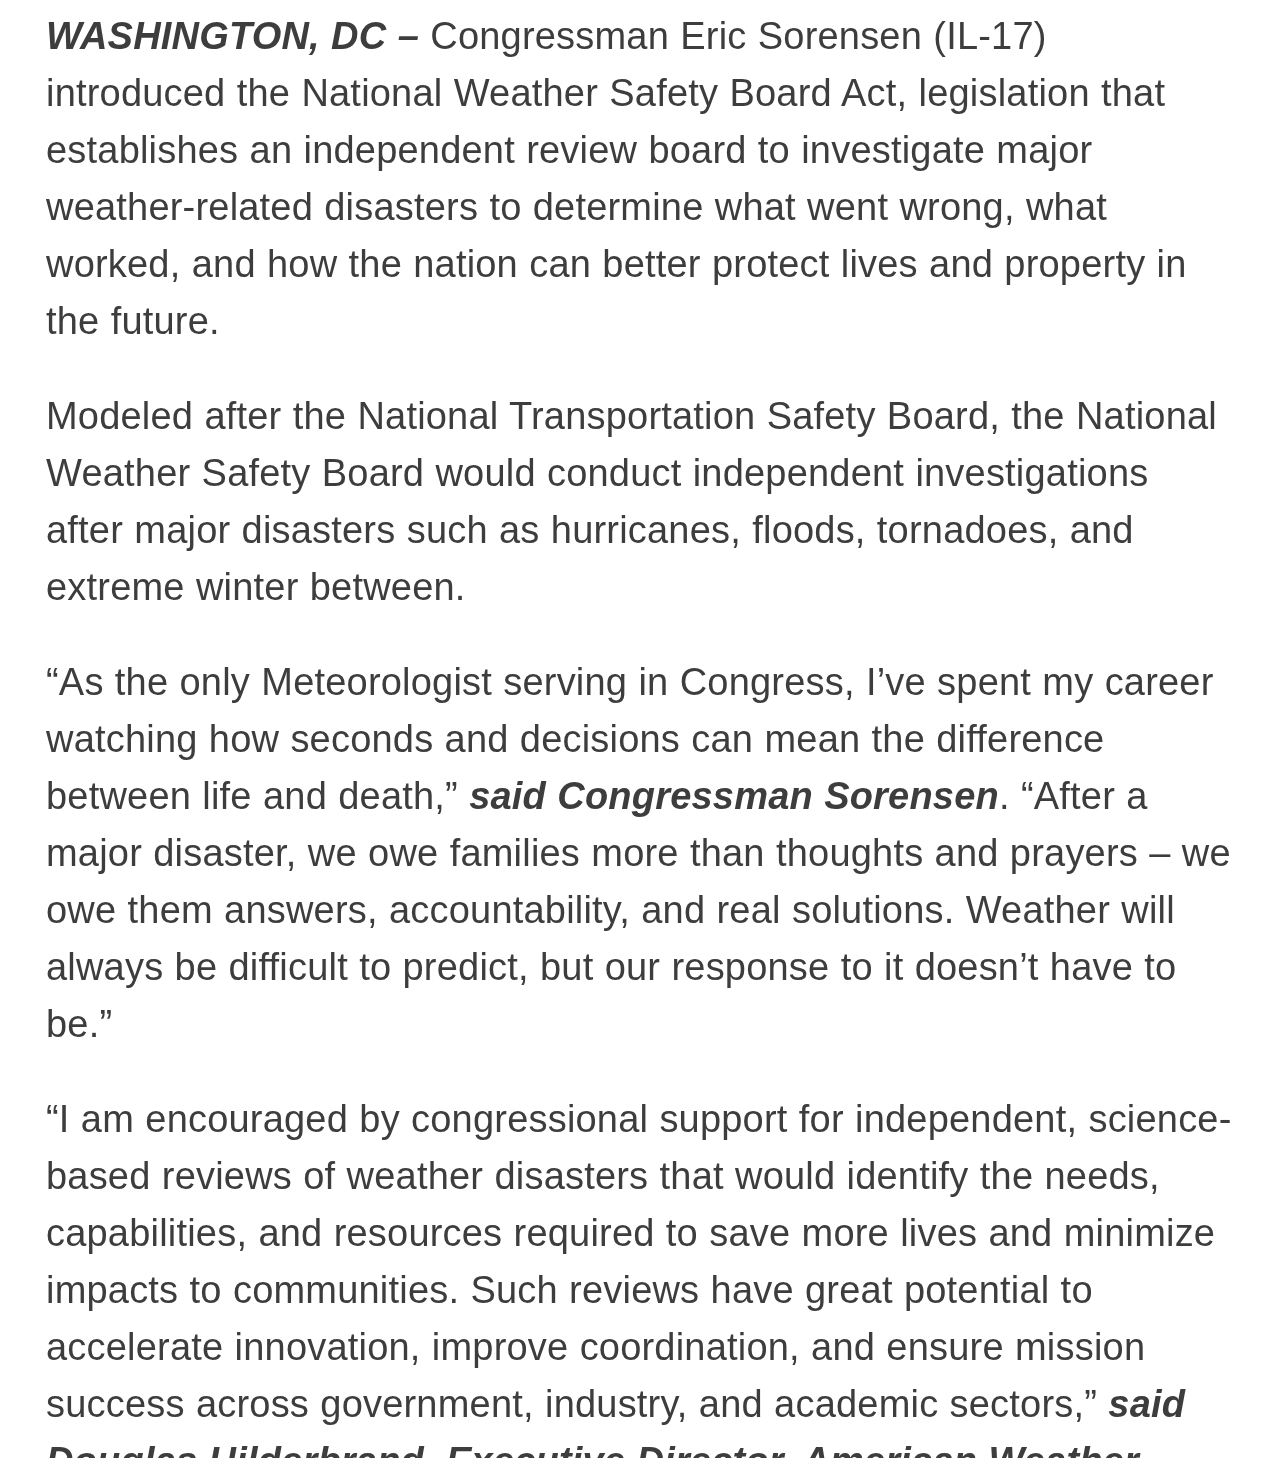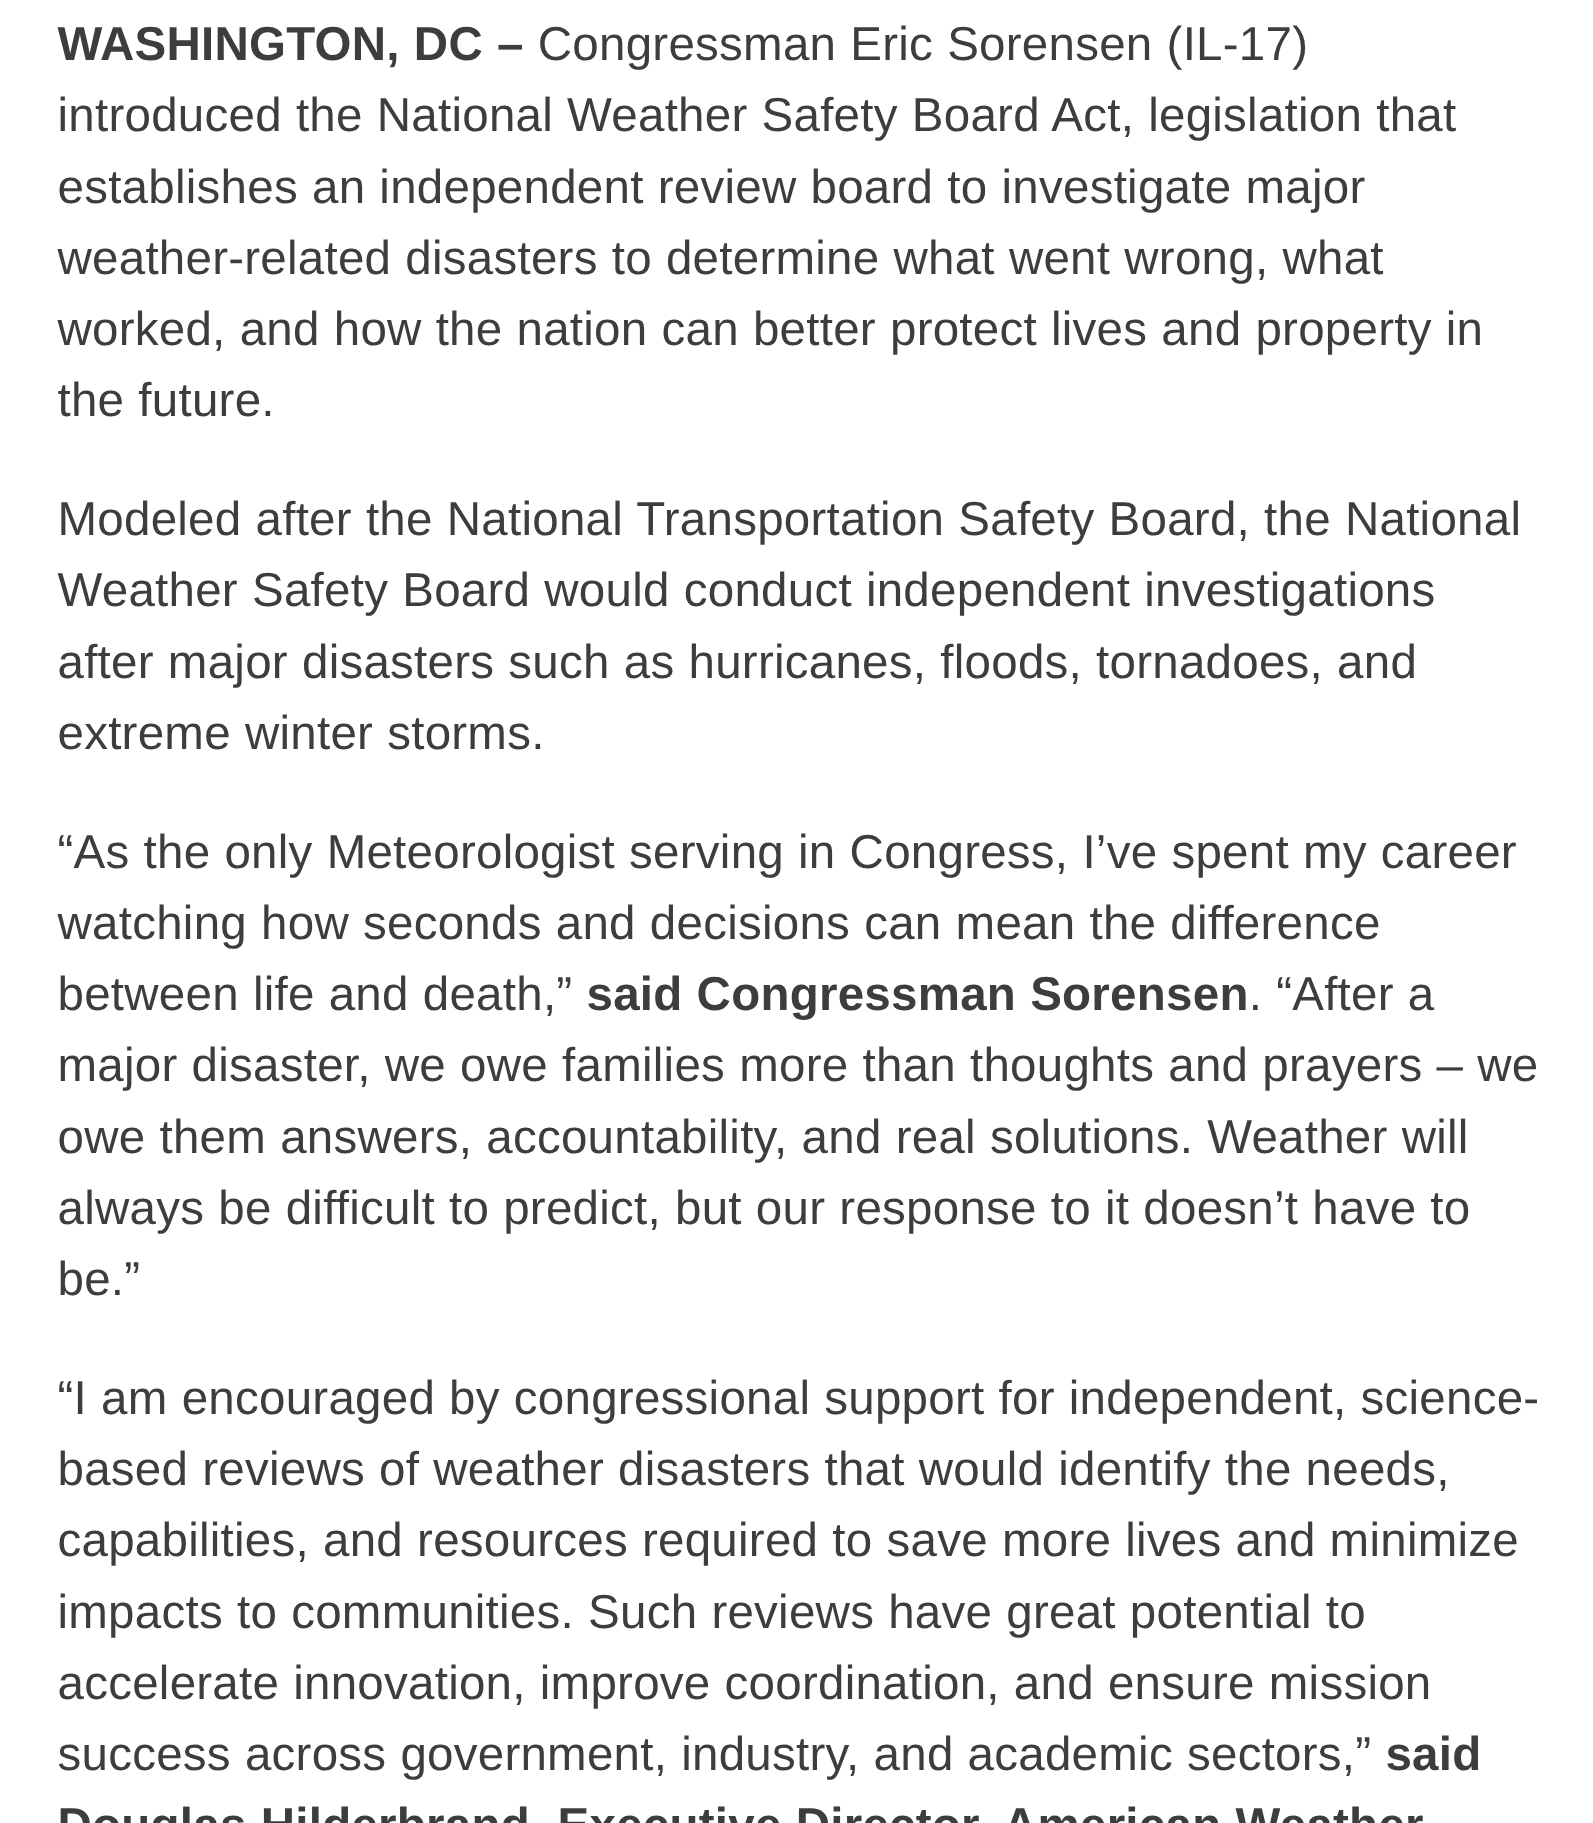--- a/index.html
+++ b/index.html
@@ -25,23 +25,24 @@
     line-height: 57px;
     margin: 38px 0;
     letter-spacing: 0.2px;
     word-spacing: 0.5px;
   }
   .article p:first-child {
     margin-top: 0;
   }
   .article strong {
     font-weight: 700;
+    font-style: italic;
   }
 </style>
 </head>
 <body style="--text-color: #3d3d3d; background: rgb(255, 255, 255);">
 
 <div class="article">
     <p><strong>WASHINGTON, DC – </strong><span>Congressman Eric Sorensen (IL-17) introduced the National Weather Safety Board Act, legislation that establishes an independent review board to investigate major weather-related disasters to determine what went wrong, what worked, and how the nation can better protect lives and property in the future.</span></p>
-    <p><span>Modeled after the National Transportation Safety Board, the National Weather Safety Board would conduct independent investigations after major disasters such as hurricanes, floods, tornadoes, and extreme winter storms.</span></p>
+    <p><span>Modeled after the National Transportation Safety Board, the National Weather Safety Board would conduct independent investigations after major disasters such as hurricanes, floods, tornadoes, and extreme winter between.</span></p>
     <p><span>“As the only Meteorologist serving in Congress, I’ve spent my career watching how seconds and decisions can mean the difference between life and death,” </span><strong>said Congressman Sorensen</strong><span>. “After a major disaster, we owe families more than thoughts and prayers – we owe them answers, accountability, and real solutions. Weather will always be difficult to predict, but our response to it doesn’t have to be.”</span></p>
     <p><span>“I am encouraged by congressional support for independent, science-based reviews of weather disasters that would identify the needs, capabilities, and resources required to save more lives and minimize impacts to communities. Such reviews have great potential to accelerate innovation, improve coordination, and ensure mission success across government, industry, and academic sectors,” </span><strong>said Douglas Hilderbrand, Executive Director, American Weather Enterprise Association.</strong></p>
   </div>
 
 </body></html>

